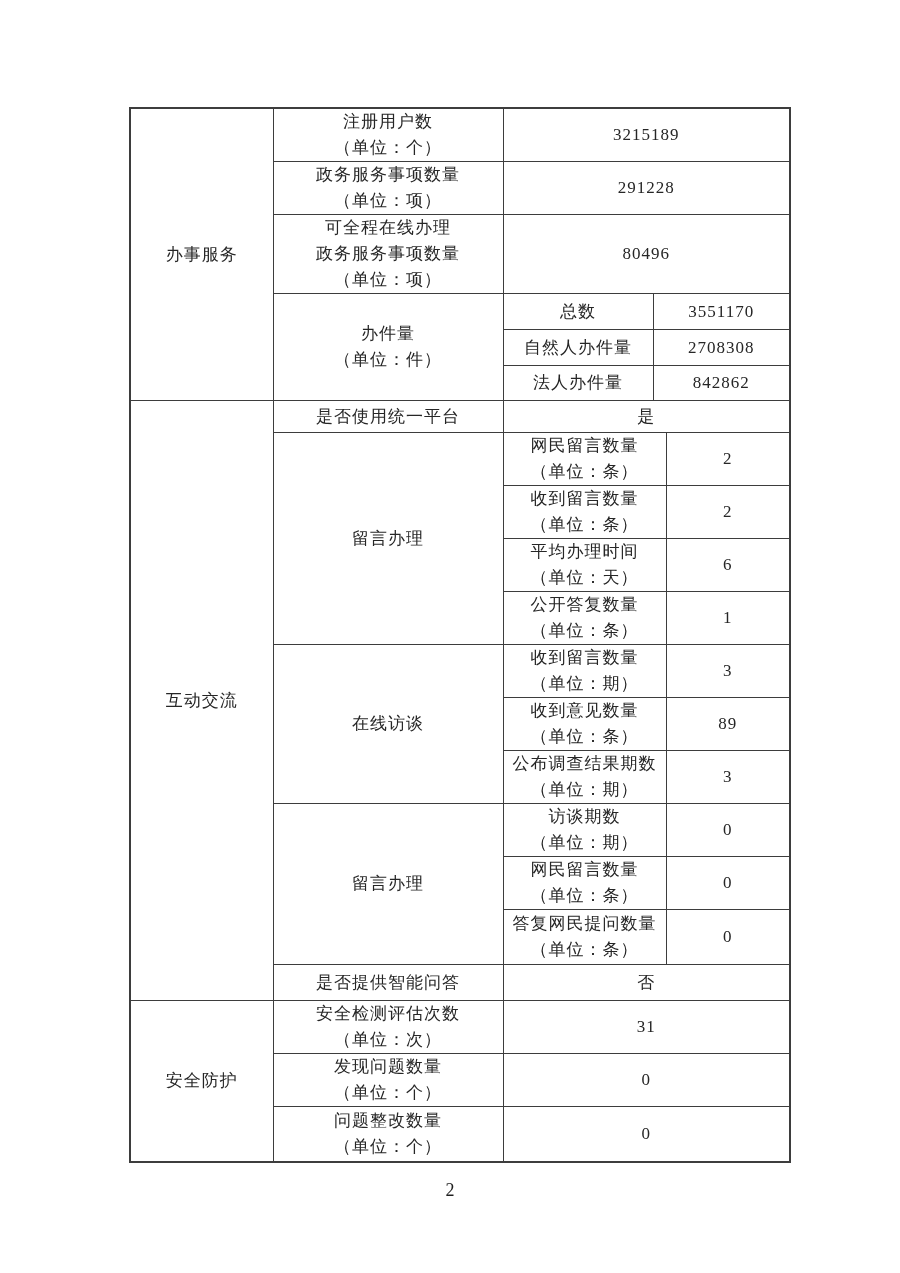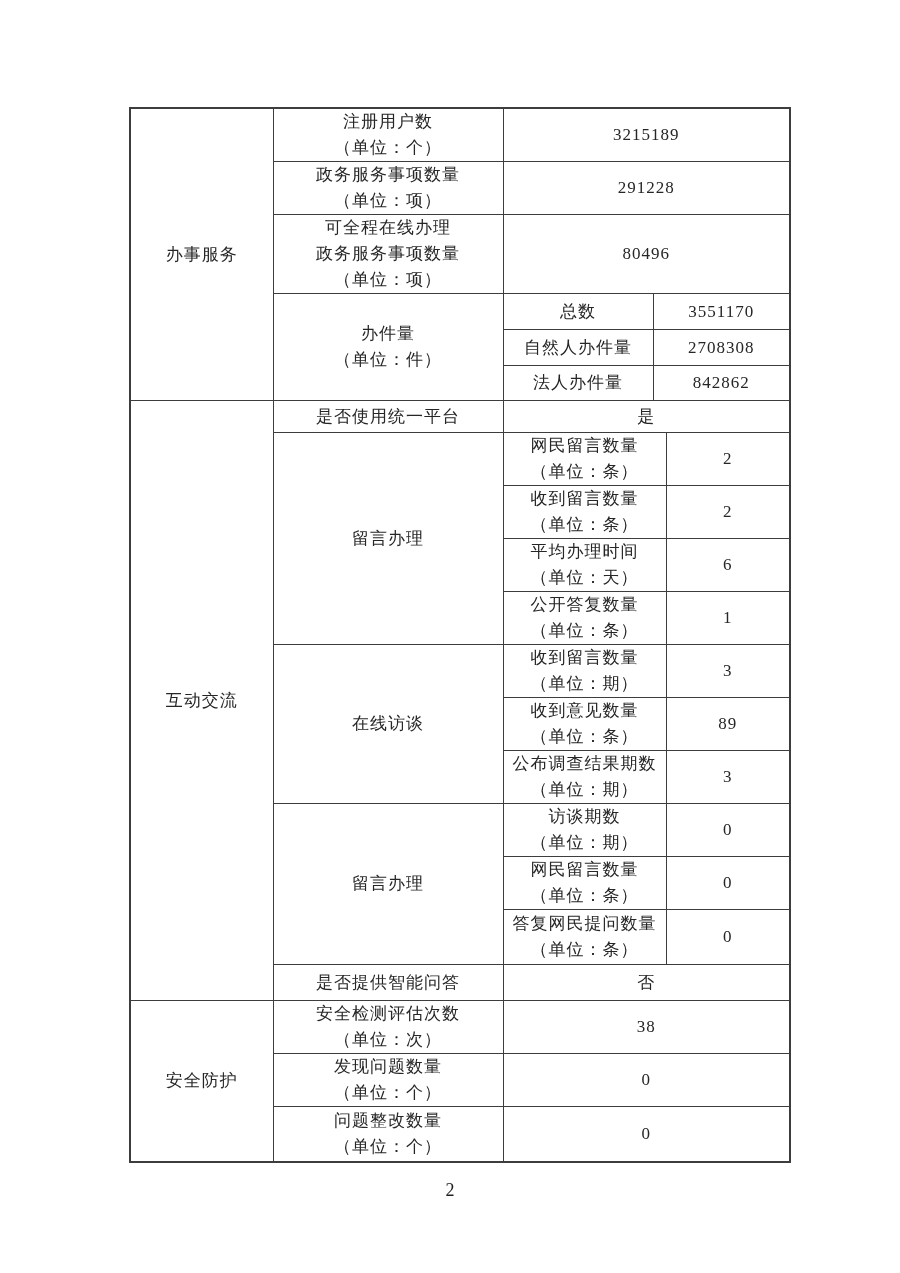--- a/index.html
+++ b/index.html
@@ -215,21 +215,21 @@
       </tr>
 
       <tr class="r52">
         <td rowspan="3">
           <span class="ln">安全防护</span>
         </td>
         <td>
           <span class="ln">安全检测评估次数</span>
           <span class="ln">（单位：次）</span>
         </td>
-        <td colspan="3" class="num">38</td>
+        <td colspan="3" class="num">31</td>
       </tr>
       <tr class="r53">
         <td>
           <span class="ln">发现问题数量</span>
           <span class="ln">（单位：个）</span>
         </td>
         <td colspan="3" class="num">0</td>
       </tr>
       <tr class="r55">
         <td>

